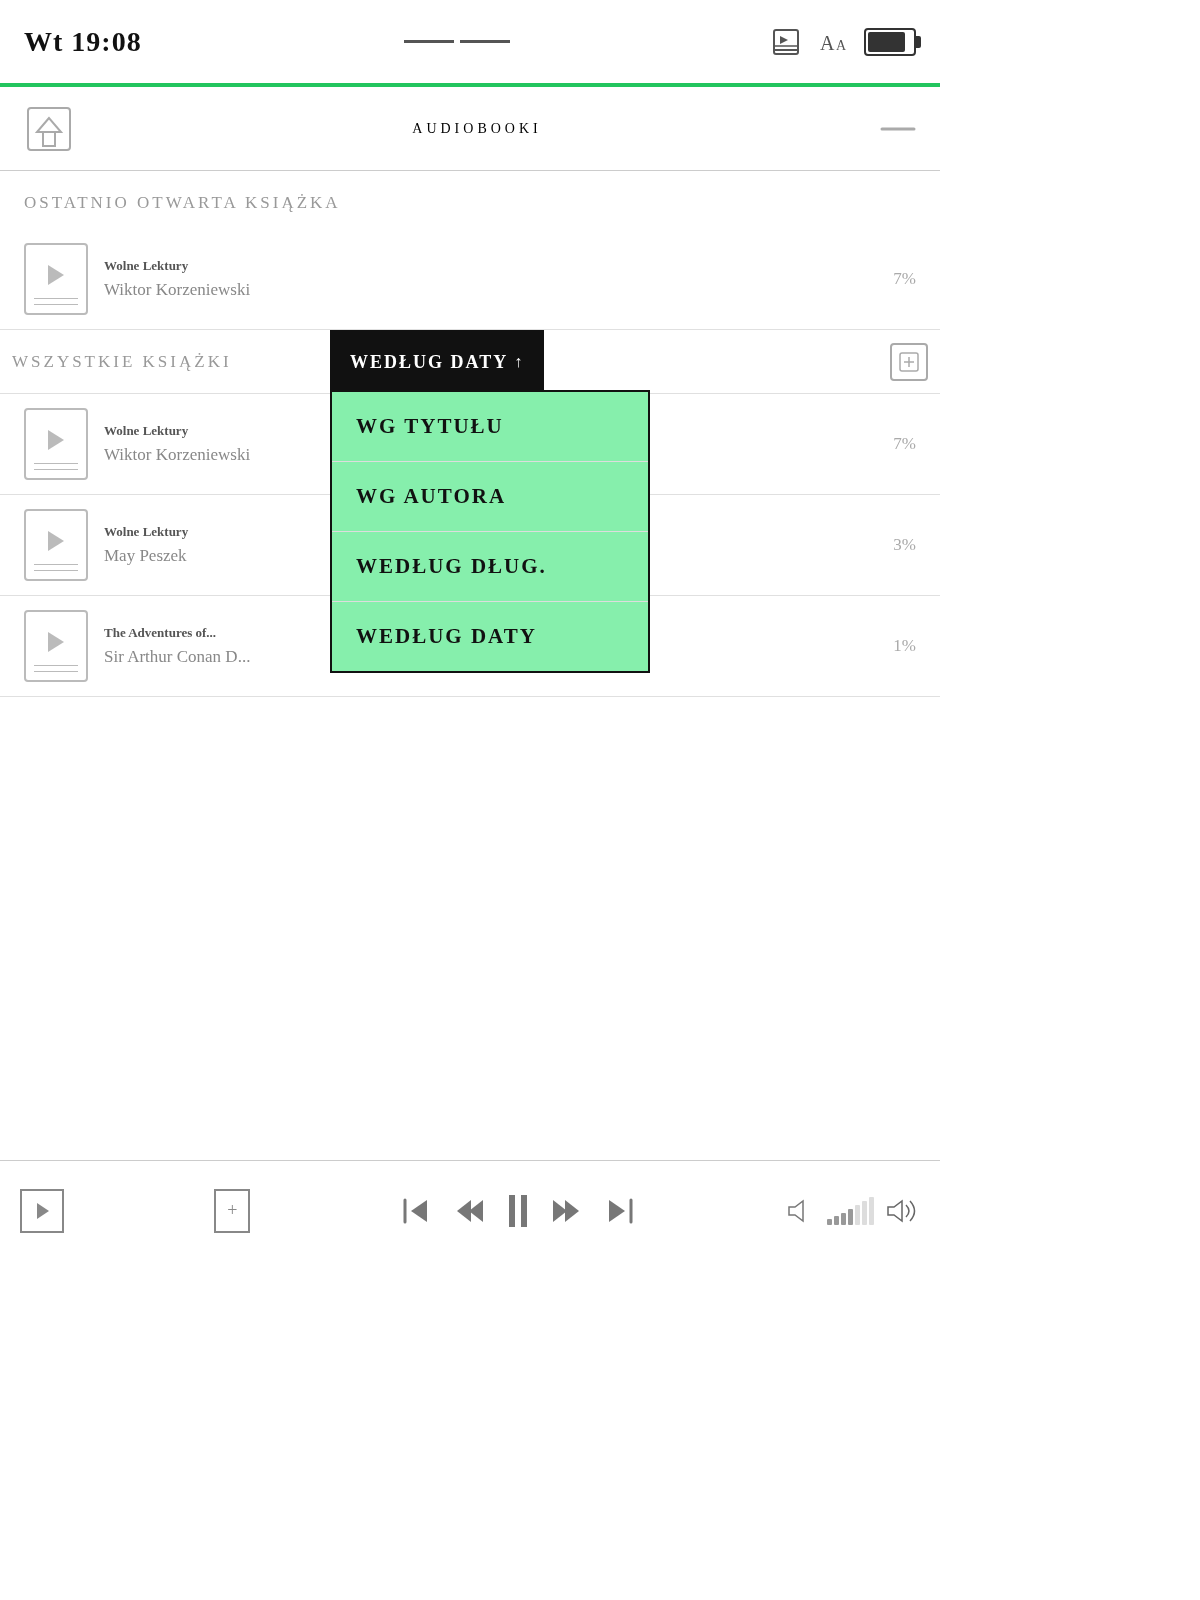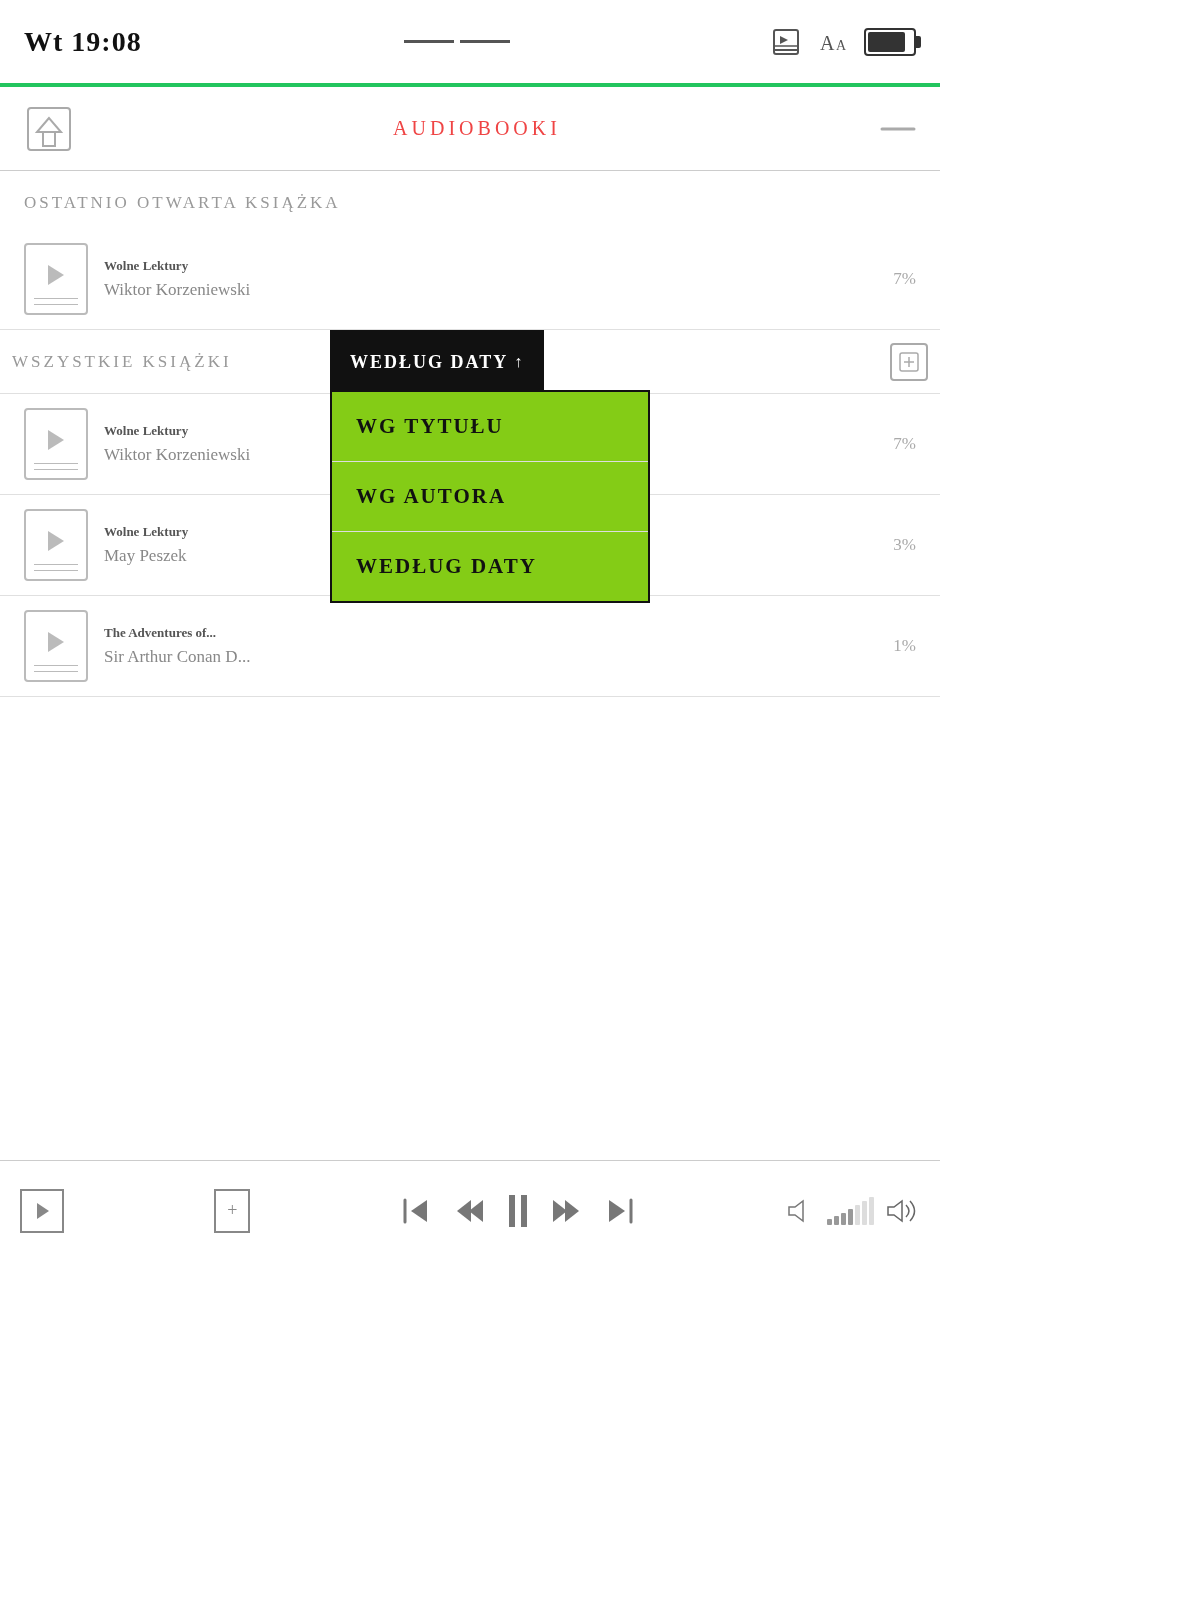--- a/index.html
+++ b/index.html
@@ -74,23 +74,23 @@
     
     .nav-bar {
       display: flex;
       align-items: center;
       justify-content: space-between;
       padding: 18px 24px;
       height: 84px;
       border-bottom: 1px solid #cccccc;
     }
     .nav-title {
-      font-size: 20px;
+      font-size: 14px;
       letter-spacing: 4px;
-      color: #ef4444;
+      color: #000000;
       font-weight: 400;
       text-transform: uppercase;
     }
 
     
     .section-label {
       padding: 22px 24px 16px 24px;
       font-size: 17px;
       letter-spacing: 3px;
       color: #999;
@@ -213,21 +213,21 @@
       color: #aaa;
       font-size: 20px;
     }
 
     
     .dropdown-menu {
       position: absolute;
       left: 330px;
       top: 390px;
       width: 320px;
-      background: #84cc16;
+      background: #86efac;
       border: 2px solid #111;
       z-index: 200;
     }
     .dropdown-item {
       padding: 22px 24px;
       font-size: 21px;
       letter-spacing: 2px;
       color: #111;
       font-weight: 600;
       text-transform: uppercase;
@@ -419,20 +419,21 @@
   <div class="book-info">
     <div class="book-title">The Adventures of...</div>
     <div class="book-author">Sir Arthur Conan D...</div>
   </div>
   <div class="book-progress">1%</div>
 </div>
 
 <div class="dropdown-menu">
   <div class="dropdown-item">WG TYTUŁU</div>
   <div class="dropdown-item">WG AUTORA</div>
+  <div class="dropdown-item">WEDŁUG DŁUG.</div>
   <div class="dropdown-item">WEDŁUG DATY</div>
 </div>
 
 <div class="player-bar">
   <div class="play-btn-sm">
     <div class="play-tri-sm"></div>
   </div>
   <div class="bookmark-btn"></div>
 
   <div class="player-controls">

